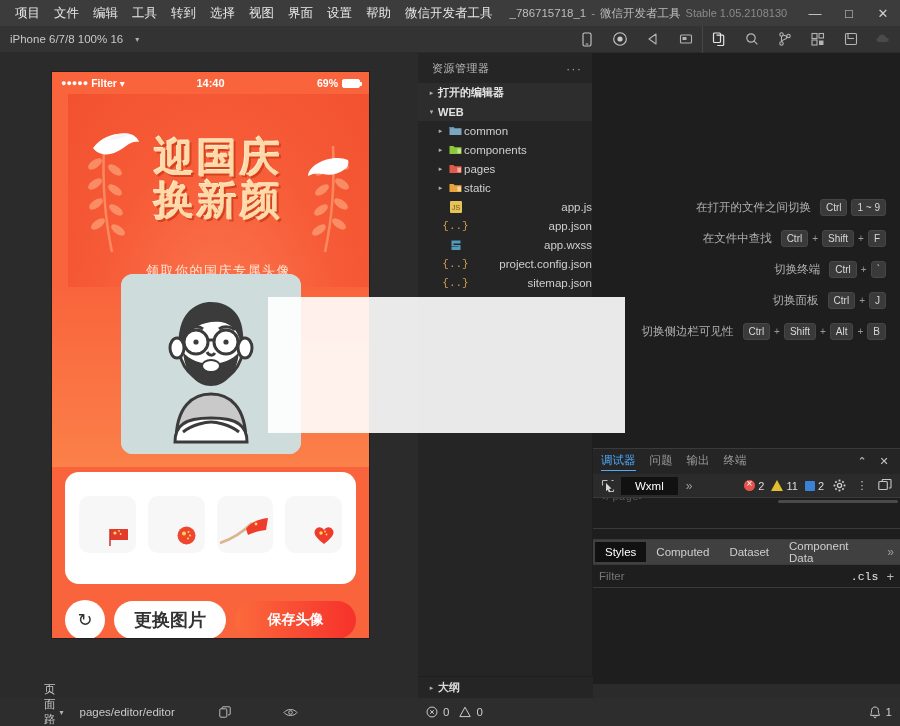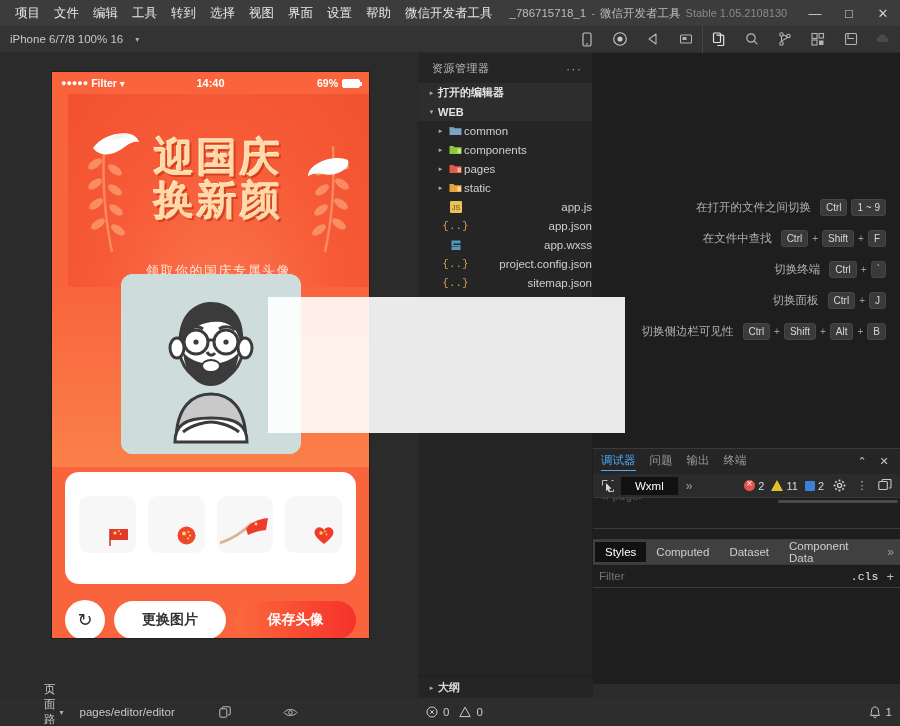--- a/index.html
+++ b/index.html
@@ -103,21 +103,21 @@
   .thumbs{ display:flex; gap:12px; margin-top:12px; }
   .thumb{ width:57px; height:57px; background:#f7f7f7; border-radius:10px; position:relative; }
 
   .bottom-bar{
     position:absolute; left:13px; top:528px; width:291px; height:40px;
     display:flex; align-items:center; gap:9px;
   }
   .refresh-btn{ width:40px; height:40px; border-radius:50%; background:#fff;
      display:flex; align-items:center; justify-content:center; font-size:18px; color:#333; cursor:default;}
   .wbtn{ flex:1; height:38px; border-radius:19px; background:#fff; color:#333;
-     display:flex; align-items:center; justify-content:center; font-size:14px; font-weight:bold; cursor:default;}
+     display:flex; align-items:center; justify-content:center; font-size:18px; font-weight:bold; cursor:default;}
   .rbtn{ flex:1.08; height:38px; border-radius:19px;
      background:linear-gradient(90deg,#fb6a3c,#f6312b); color:#fff;
      display:flex; align-items:center; justify-content:center; font-size:14px; font-weight:bold; cursor:default;}
   .sim-footbg{ position:absolute; left:0; bottom:0; width:100%; height:70px;
      background:linear-gradient(180deg,#fbab6b,#f9c88e); z-index:-1;}
 
   
   .overlay-rect{
     position:absolute; left:268px; top:297px; width:357px; height:136px;
     background:rgba(255,255,255,.90); pointer-events:none;

